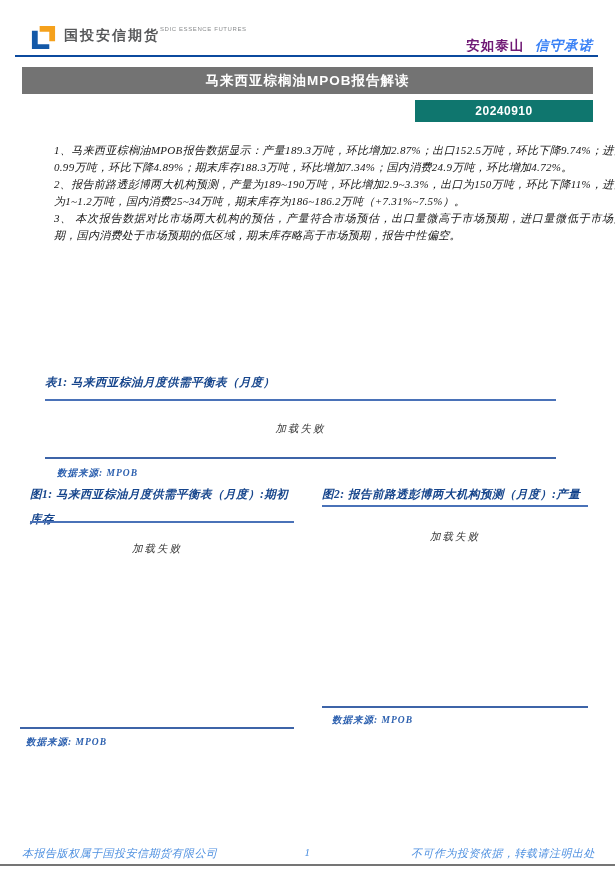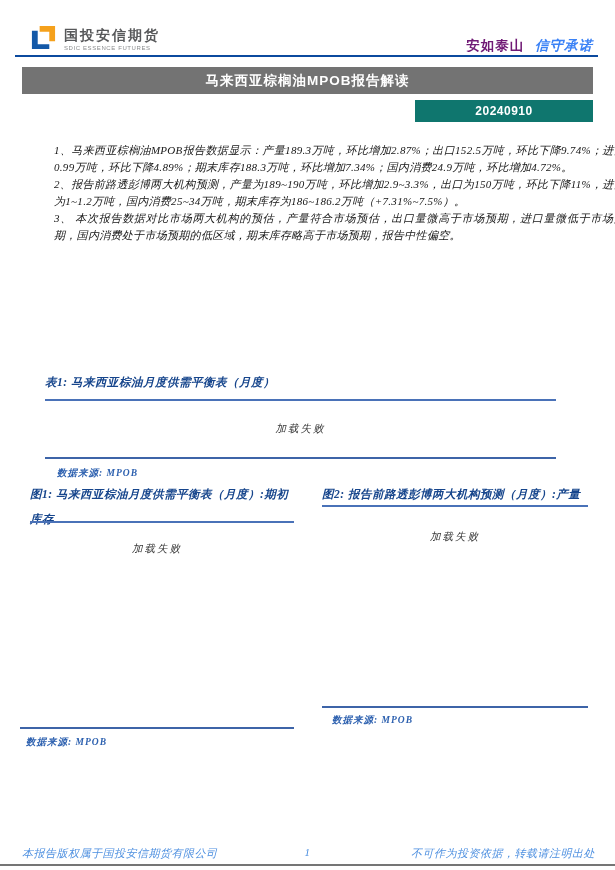--- a/index.html
+++ b/index.html
@@ -6,21 +6,21 @@
   .page{
     position:relative;
     width:615px;height:870px;
     background:#ffffff;
     overflow:hidden;
     font-family:"Liberation Sans", sans-serif;
   }
   
   .logo{position:absolute;top:24px;left:30px;display:flex;align-items:flex-start;}
   .logo-mark{width:27px;height:27px;display:block;margin-right:7px;}
-  .logo-text{display:flex;flex-direction:column;justify-content:space-between;}
+  .logo-text{display:flex;flex-direction:row;justify-content:space-between;}
   .logo-cn{font-size:14px;letter-spacing:2px;color:#57585a;font-weight:600;line-height:16px;margin-top:3px;}
   .logo-en{font-size:6px;color:#8a8c8e;letter-spacing:0.6px;margin-top:2px;}
   .slogan{position:absolute;top:37px;right:22px;font-size:13.5px;font-weight:bold;letter-spacing:1px;white-space:nowrap;}
   .slogan-blue{color:#701a75;}
   .slogan-orange{color:#3b82f6;margin-left:6px;font-style:italic;}
   .header-rule{position:absolute;top:55px;left:15px;width:583px;height:2px;background:#0b4a9e;}
   
   .banner{
     position:absolute;top:67px;left:22px;width:571px;height:27px;
     background:#737373;color:#ffffff;font-size:13.5px;font-weight:bold;

